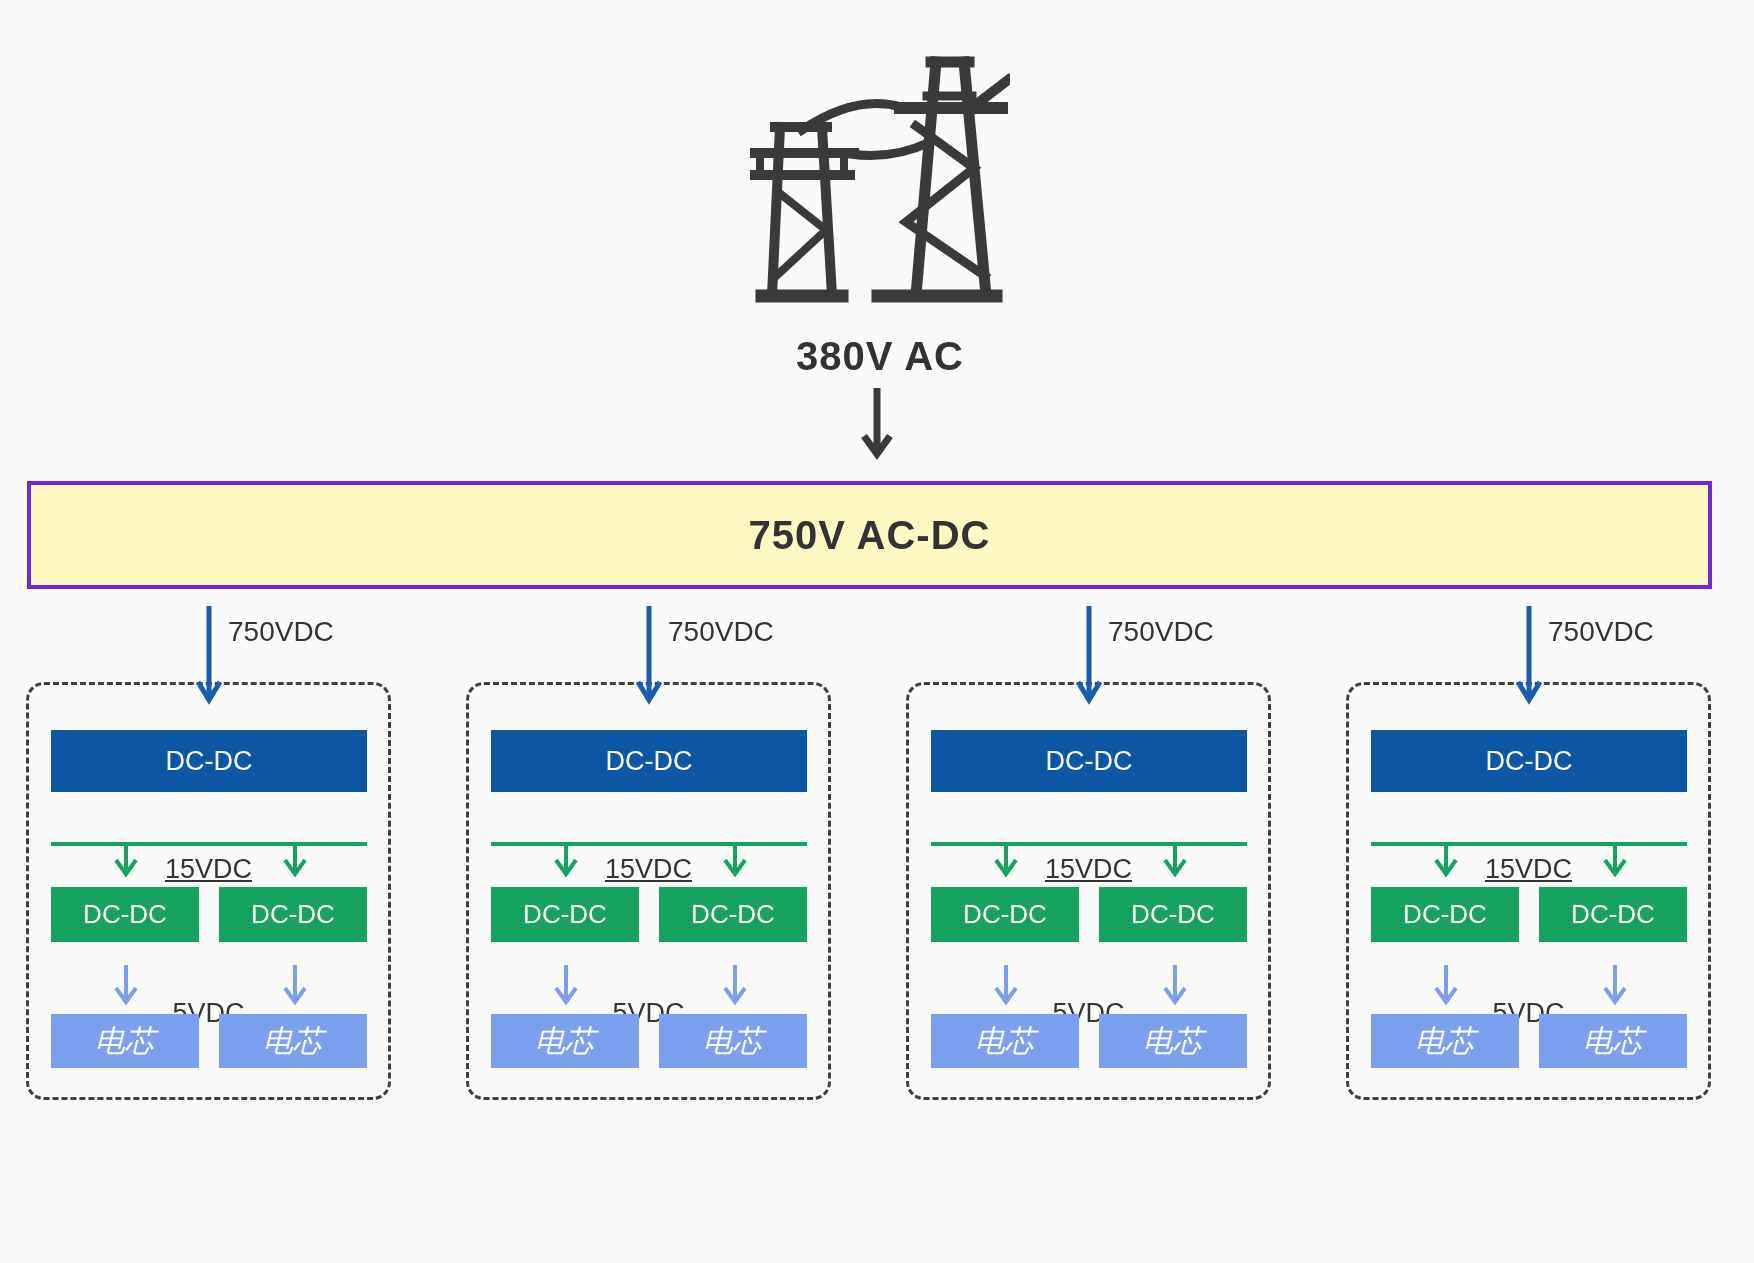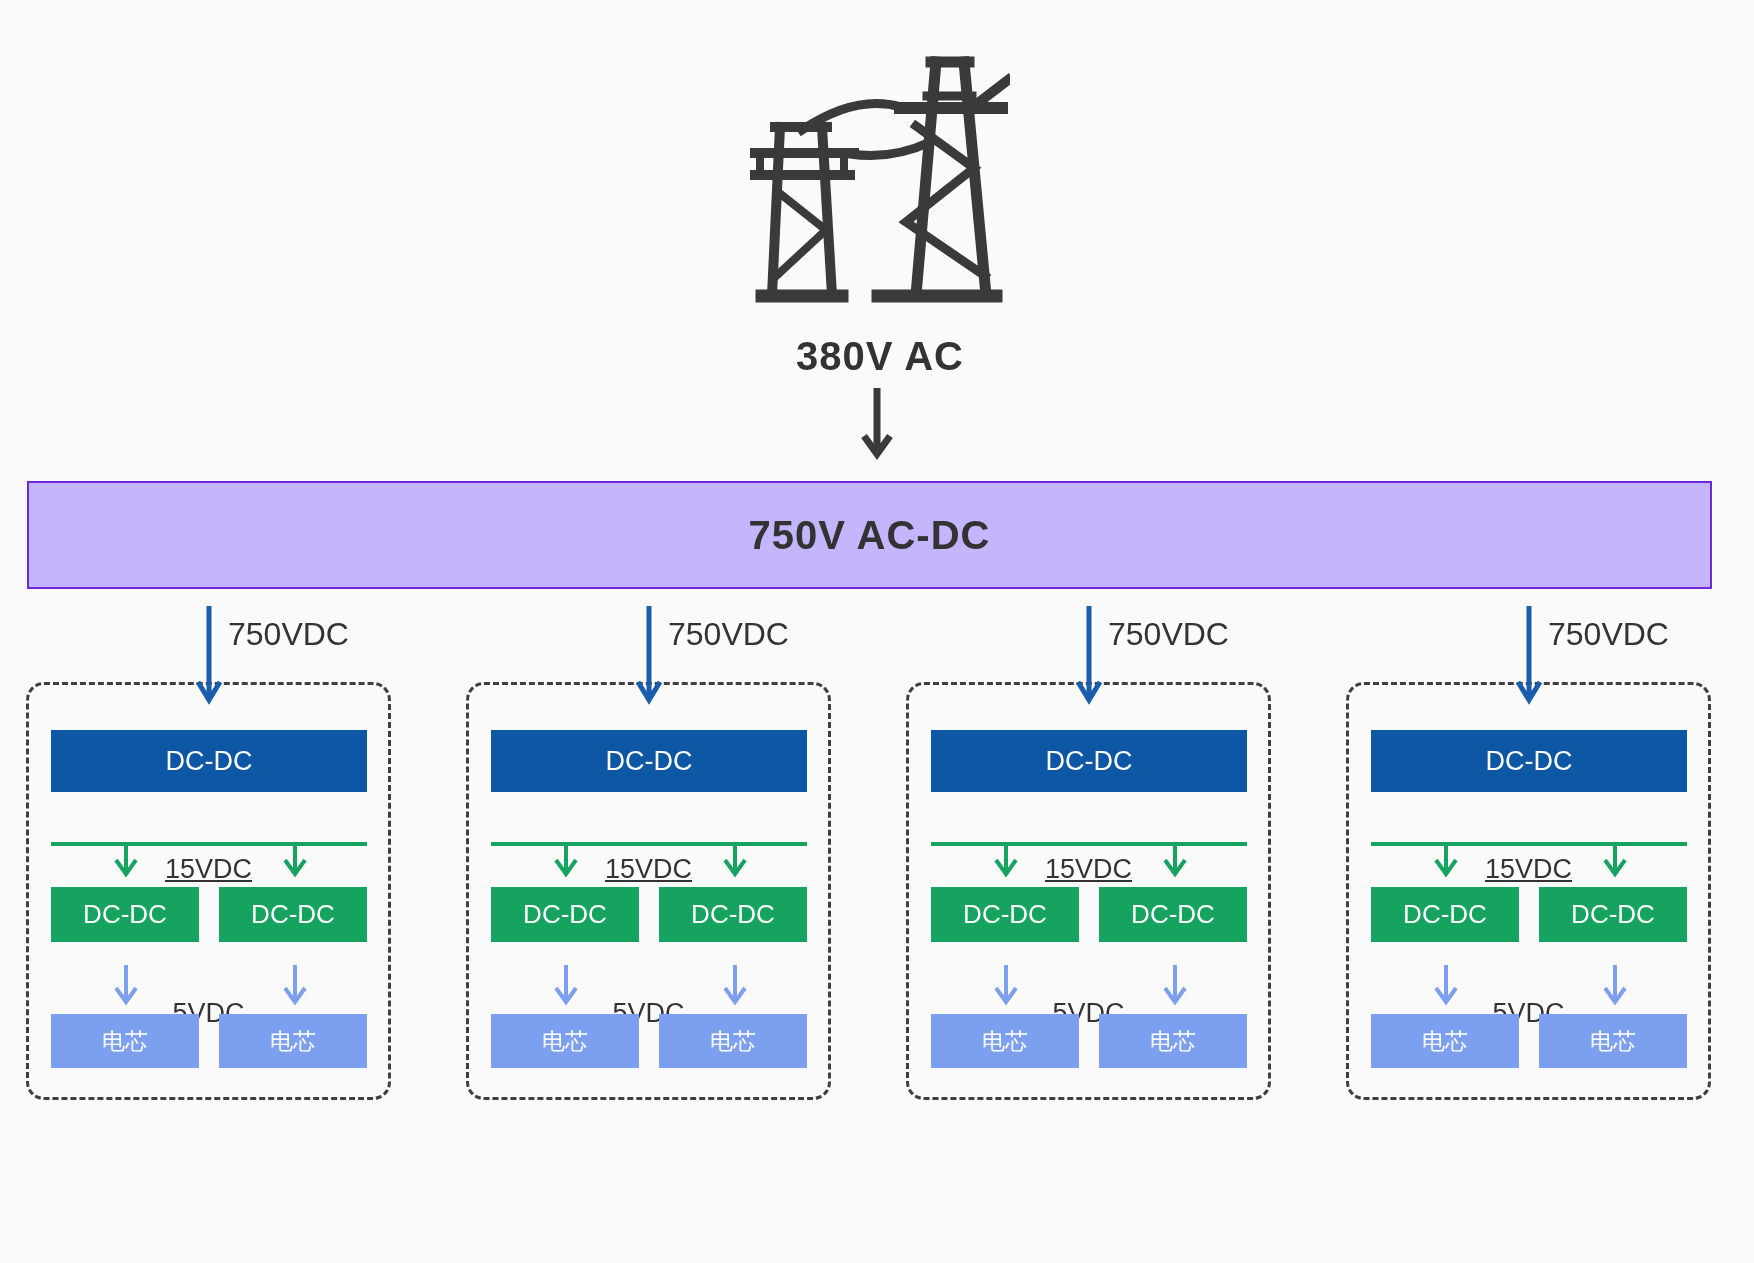--- a/index.html
+++ b/index.html
@@ -22,37 +22,37 @@
     text-align:center;
     font-size:40px;font-weight:bold;color:#333333;
     letter-spacing:1px;
   }
   .main-arrow{left:860px;top:386px;}
 
   
   .acdc-box{
     left:27px;top:481px;width:1685px;height:108px;
     box-sizing:border-box;
-    border:2px solid #6d28d9;
-    background:#c4b5fd;
+    border:4px solid #6d28d9;
+    background:#fef9c3;
     display:flex;align-items:center;justify-content:center;
     font-size:40px;font-weight:bold;color:#333333;
     letter-spacing:1px;
   }
 
   
   .branch{
     position:absolute;top:600px;width:365px;height:490px;
   }
   .b0{left:26px;} .b1{left:466px;} .b2{left:906px;} .b3{left:1346px;}
 
   .feed-arrow{position:absolute;left:168px;top:4px;z-index:2;}
   .feed-label{
     position:absolute;left:202px;top:16px;
-    font-size:32px;color:#333333;white-space:nowrap;
+    font-size:28px;color:#333333;white-space:nowrap;
   }
 
   .group{
     position:absolute;left:0;top:82px;width:365px;height:418px;
     box-sizing:border-box;
     border:3px dashed #3f3f3f;
     border-radius:18px;
   }
   .primary-box{
     position:absolute;left:22px;top:45px;width:316px;height:62px;
@@ -80,21 +80,21 @@
   .low-arrow-l{position:absolute;left:84px;top:280px;}
   .low-arrow-r{position:absolute;left:253px;top:280px;}
   .low-label{
     position:absolute;left:0;top:281px;width:359px;
     text-align:center;font-size:27px;color:#333333;margin-top:32px;
   }
   .cell-box{
     position:absolute;top:329px;width:148px;height:54px;
     background:#7d9ff0;
     display:flex;align-items:center;justify-content:center;
-    font-size:23px;color:#ffffff;
+    font-size:30px;color:#ffffff;font-style:italic;
   }
   .cell-l{left:22px;} .cell-r{left:190px;}
 </style>
 </head>
 <body>
 
 <div class="canvas">
 
   <svg class="abs tower-icon" width="260" height="255" viewBox="0 0 260 255" fill="none">
     <g stroke="#3a3a3a" stroke-linecap="square" fill="none">

